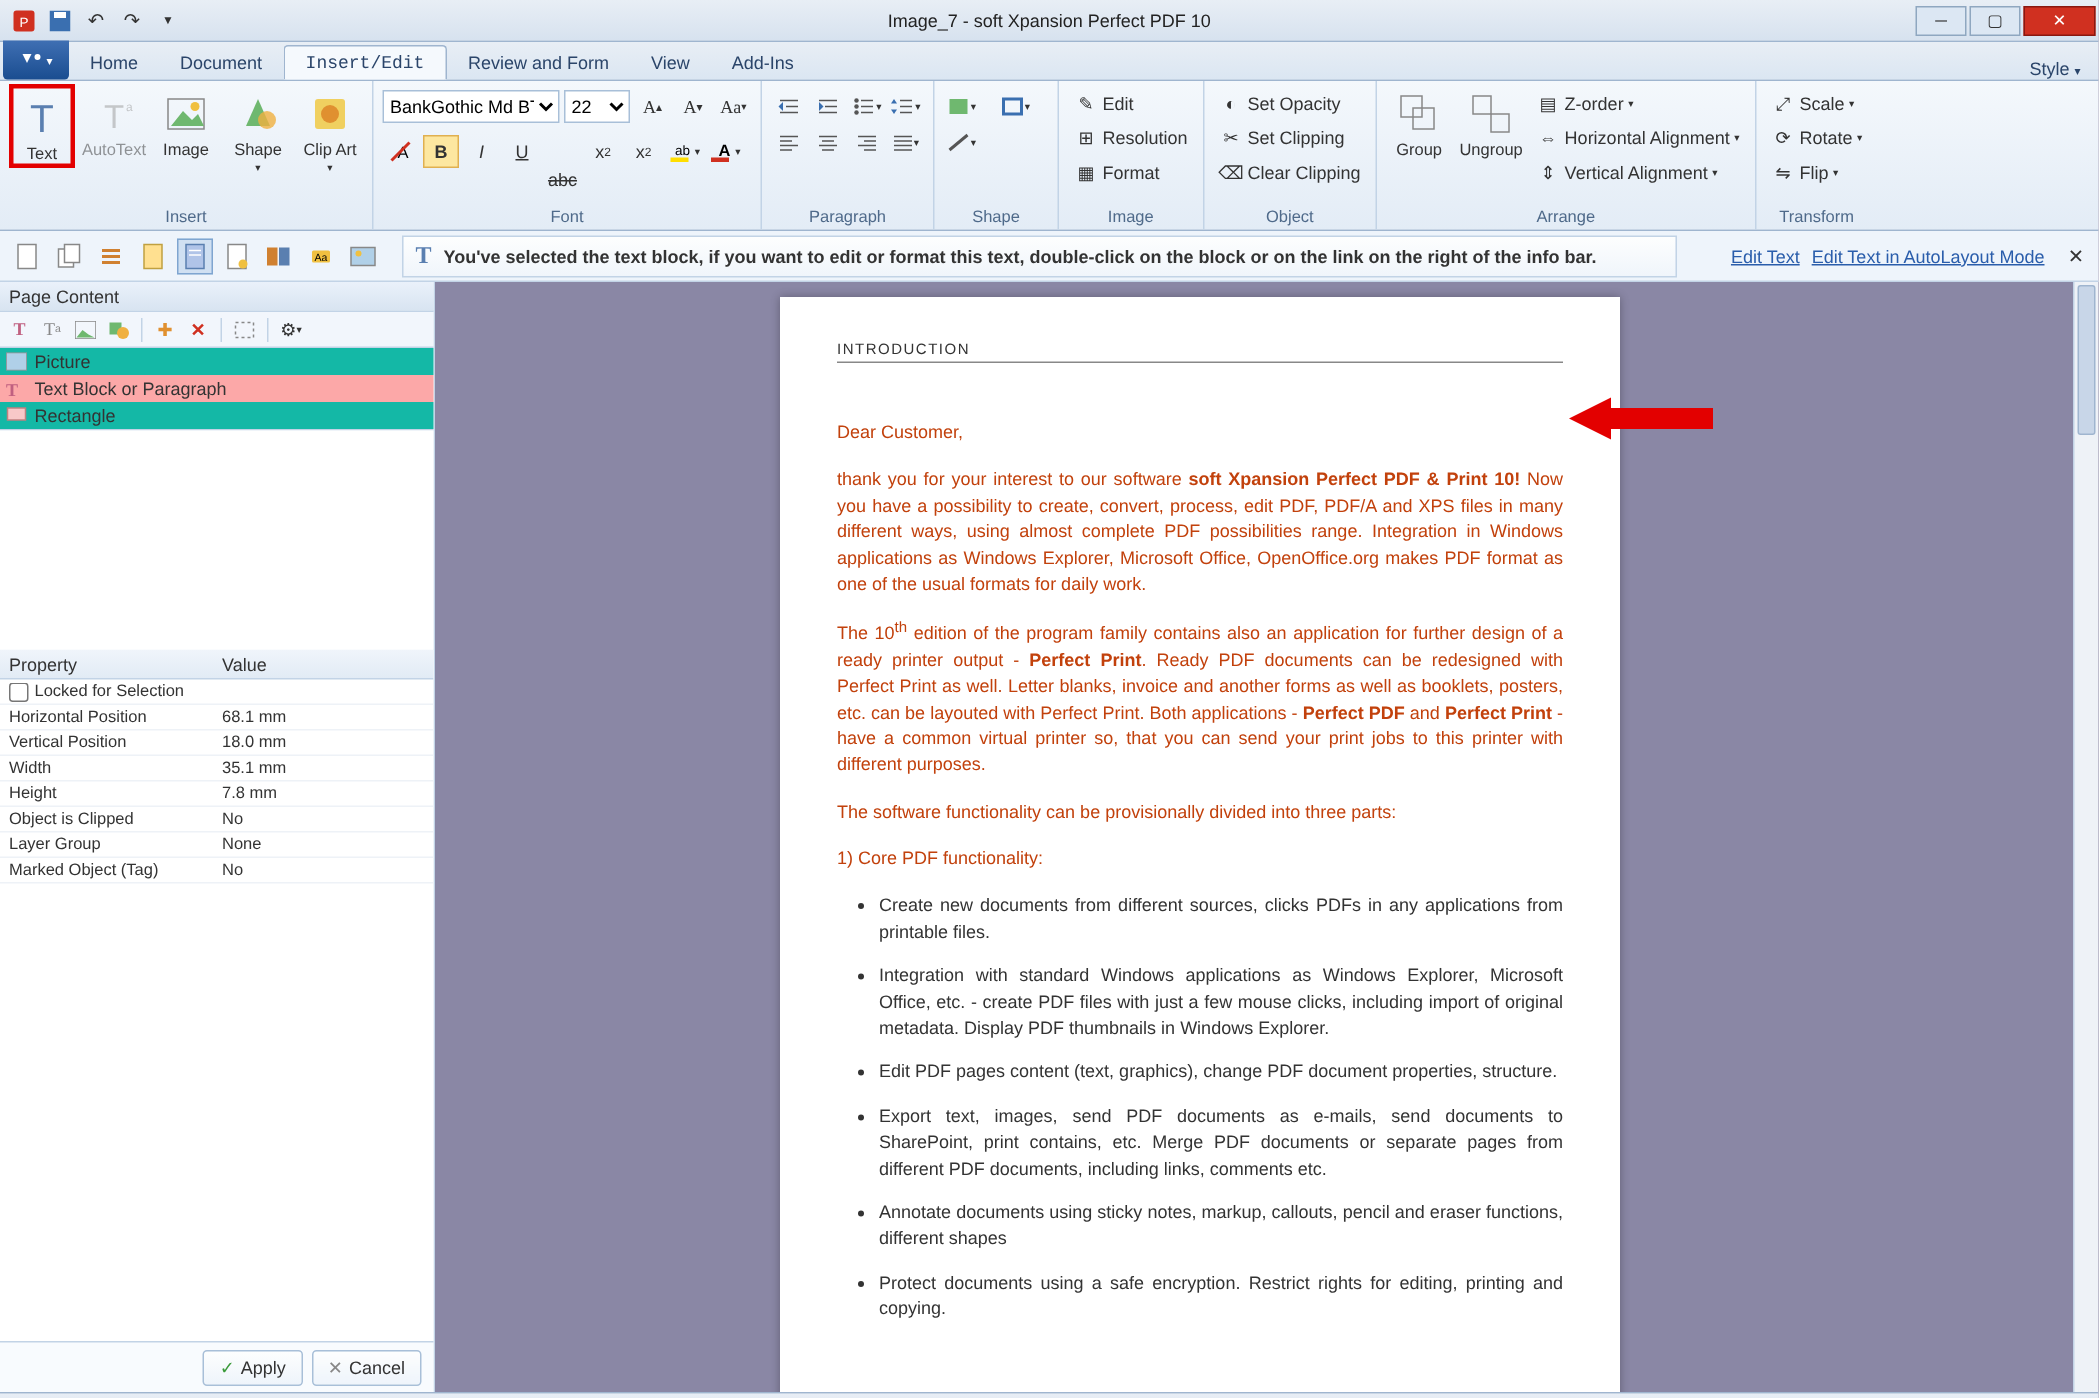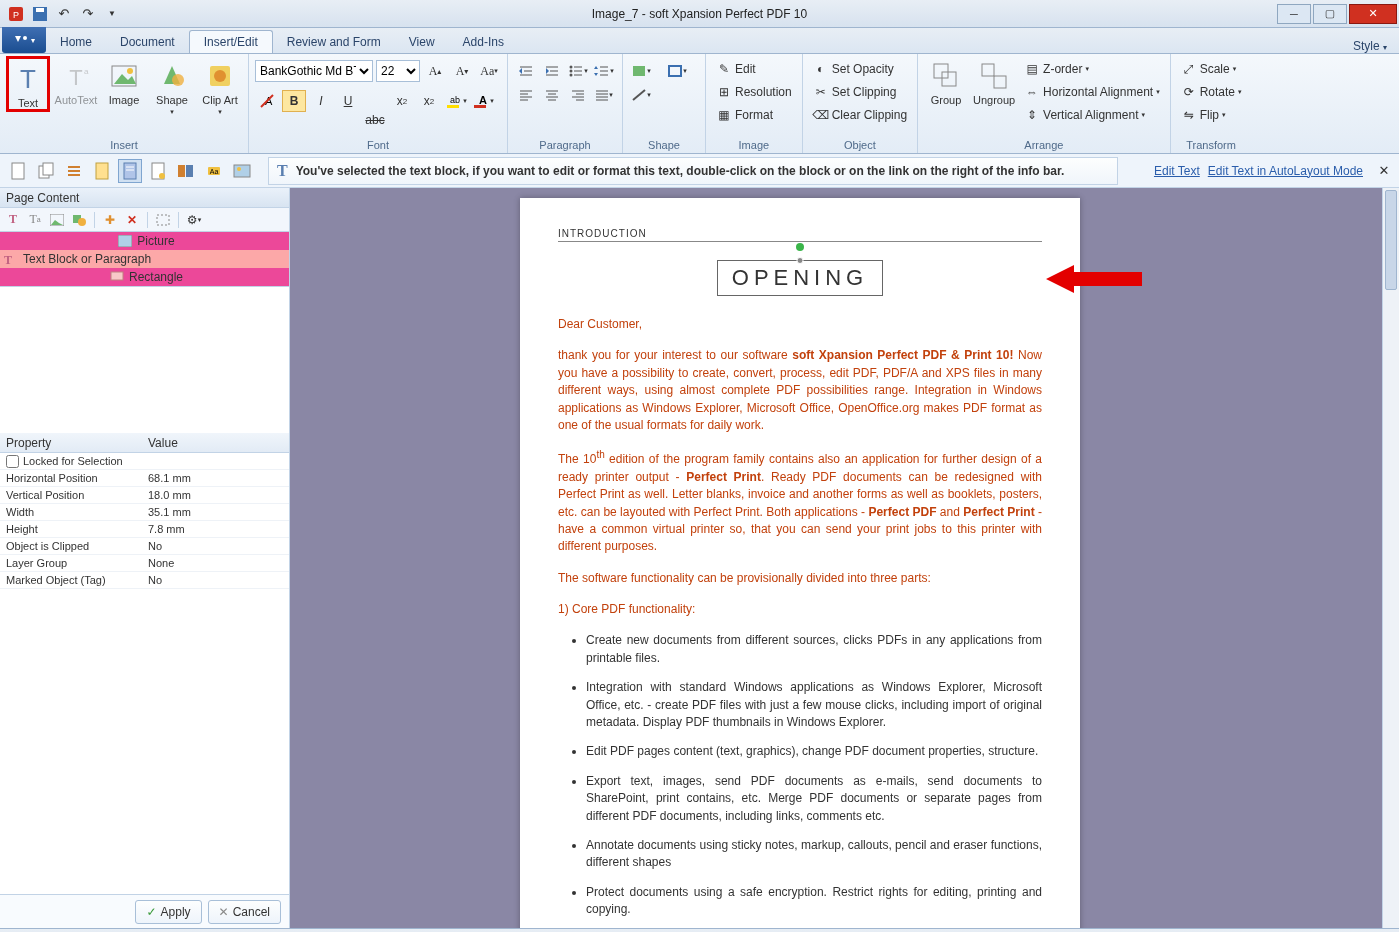--- a/index.html
+++ b/index.html
@@ -11,21 +11,21 @@
 .titlebar .qat-icon { width: 20px; height: 20px; display: flex; align-items: center; justify-content: center; font-size: 13px; }
 .titlebar .title { flex: 1; text-align: center; font-size: 12px; color: #222; }
 .titlebar .winbtns { display: flex; }
 .titlebar .winbtn { width: 34px; height: 20px; display: flex; align-items: center; justify-content: center; font-size: 11px; border: 1px solid #8fa7c0; background: #dce7f3; margin-right: 2px; }
 .titlebar .winbtn.close { background: #d03020; color: #fff; border-color: #8a1810; width: 48px; }
 
 
 .tabs-row { height: 26px; background: linear-gradient(to bottom, #e8eef5, #dbe6f2); display: flex; align-items: flex-end; border-bottom: 1px solid #9fb5cf; }
 .filebtn { width: 44px; height: 26px; background: linear-gradient(to bottom, #3f6fb3, #1a4d90); display: flex; align-items: center; justify-content: center; color: #fff; font-size: 13px; margin-left: 2px; border-radius: 0 0 3px 3px; }
 .tab { padding: 4px 14px; font-size: 12px; color: #2b456a; cursor: pointer; }
-.tab.active { background: #f5f9fd; border: 1px solid #9fb5cf; border-bottom: none; border-radius: 3px 3px 0 0; }
+.tab.active { background: #f5f9fd; border: 1px solid #9fb5cf; border-bottom: none; border-radius: 3px 3px 0 0; font-family: Liberation Mono, monospace; }
 .tabs-row .spacer { flex: 1; }
 .style-link { padding-right: 12px; font-size: 12px; color: #2b456a; }
 
 
 .ribbon { height: 100px; background: linear-gradient(to bottom, #f4f8fc, #e3ecf6); display: flex; border-bottom: 1px solid #9fb5cf; }
 .rgroup { display: flex; flex-direction: column; border-right: 1px solid #c2d3e6; padding: 2px 6px 0; }
 .rgroup .body { flex: 1; display: flex; align-items: flex-start; gap: 4px; }
 .rgroup .label { text-align: center; font-size: 11px; color: #4f6a8a; padding-bottom: 2px; }
 .bigbtn { width: 44px; display: flex; flex-direction: column; align-items: center; justify-content: center; padding-top: 4px; gap: 2px; font-size: 11px; cursor: pointer; }
 .bigbtn .ico { width: 32px; height: 32px; display: flex; align-items: center; justify-content: center; }
@@ -51,21 +51,21 @@
 
 
 .main { display: flex; height: 740px; }
 .sidebar { width: 290px; border-right: 1px solid #c2d3e6; display: flex; flex-direction: column; background: #f8fbfe; }
 .panel-title { height: 20px; background: linear-gradient(to bottom,#eaf1fa,#d8e4f1); border-bottom: 1px solid #c2d3e6; padding-left: 6px; font-size: 12px; font-weight: normal; display: flex; align-items: center; }
 .panel-tb { height: 24px; background: #f2f6fc; border-bottom: 1px solid #c2d3e6; display: flex; align-items: center; gap: 4px; padding: 0 4px; }
 .ptb-ico { width: 18px; height: 18px; display: flex; align-items: center; justify-content: center; font-size: 12px; cursor: pointer; }
 .ptb-sep { width: 1px; height: 16px; background: #c2d3e6; margin: 0 2px; }
 .content-list { border-bottom: 1px solid #c2d3e6; background: #fff; }
 .content-row { height: 18px; display: flex; align-items: center; gap: 5px; padding-left: 4px; font-size: 12px; }
-.content-row.pink { background: #ec4899; justify-content: center; }
+.content-row.pink { background: #14b8a6; }
 .content-row.sel { background: #fca8a8; }
 .ci { width: 14px; height: 12px; display: inline-block; }
 .list-space { height: 146px; background: #fff; }
 .prop-table { flex: 1; overflow: auto; background: #fff; }
 .prop-head { display: flex; background: linear-gradient(to bottom,#f0f5fb,#e2ebf5); height: 20px; border-bottom: 1px solid #c2d3e6; font-size: 12px; }
 .prop-head div { padding-left: 6px; display: flex; align-items: center; }
 .prop-row { display: flex; height: 17px; font-size: 11px; border-bottom: 1px solid #eef2f7; }
 .prop-row div { padding-left: 6px; display: flex; align-items: center; }
 .pc1 { width: 142px; }
 .pc2 { flex: 1; }
@@ -622,25 +622,20 @@
           <span style="color:#888;">✕</span>
           <span>Cancel</span>
         </div>
     </div>
   </div>
 
   <div class="docview">
     <div class="page">
       <div class="doc-head">INTRODUCTION</div>
       <div class="opening-wrap">
-        <div class="opening-box">
-          <span>OPENING</span>
-          <div class="rotate-handle"></div>
-          <div class="sel-handle" style="left:50%;top:-4px;transform:translateX(-50%);background:#888;"></div>
-        </div>
         <div class="red-arrow">
           <svg width="96" height="32">
               <polygon points="0,16 28,2 28,9 96,9 96,23 28,23 28,30" fill="#e30000"></polygon>
             </svg>
         </div>
       </div>
       <div class="doc-body">
         <p>Dear Customer,</p>
         <p><span>thank you for your interest to our software </span><b>soft Xpansion Perfect PDF &amp; Print 10!</b><span> Now you have a possibility to create, convert, process, edit PDF, PDF/A and XPS files in many different ways, using almost complete PDF possibilities range. Integration in Windows applications as Windows Explorer, Microsoft Office, OpenOffice.org makes PDF format as one of the usual formats for daily work.</span></p>
         <p><span>The 10</span><sup>th</sup><span> edition of the program family contains also an application for further design of a ready printer output - </span><b>Perfect Print</b><span>. Ready PDF documents can be redesigned with Perfect Print as well. Letter blanks, invoice and another forms as well as booklets, posters, etc. can be layouted with Perfect Print. Both applications - </span><b>Perfect PDF</b><span> and </span><b>Perfect Print</b><span> - have a common virtual printer so, that you can send your print jobs to this printer with different purposes.</span></p>

